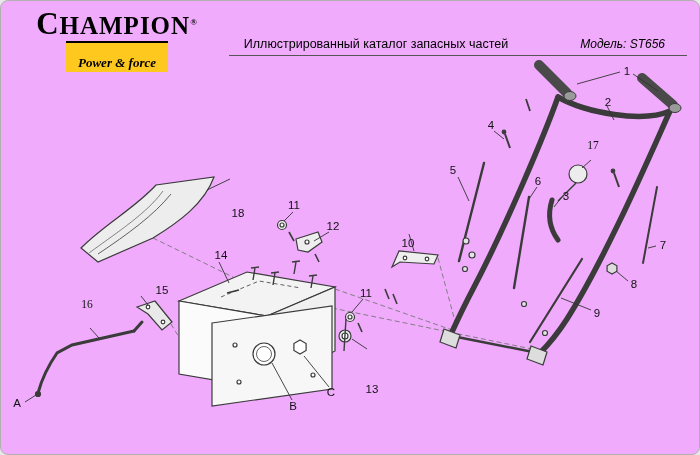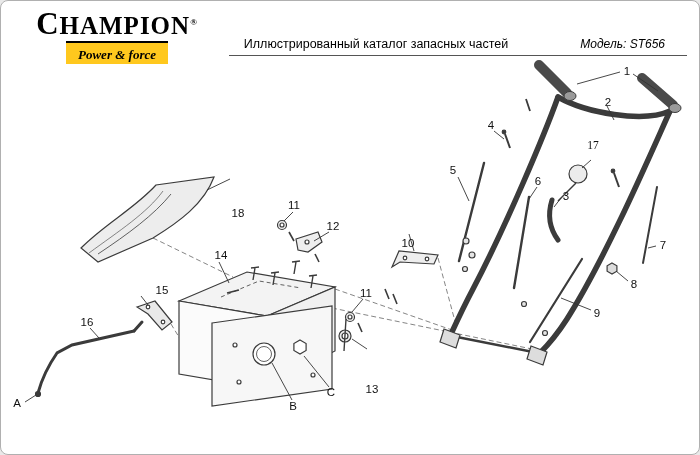--- a/index.html
+++ b/index.html
@@ -1,31 +1,31 @@
 <!DOCTYPE html>
 <html><head>
 <meta charset="utf-8">
 <style>
   html,body { margin:0; padding:0; background:#e9e9e9; }
   .page {
     position:relative; width:700px; height:455px; margin:0 auto;
-    background:#ffffff; border:1px solid #b0b0b0; border-radius:8px;
+    background:#f0abfc; border:1px solid #b0b0b0; border-radius:8px;
     box-sizing:border-box; overflow:hidden;
     font-family:"Liberation Sans", sans-serif; color:#000;
   }
   
   .logo { position:absolute; left:28px; top:7px; width:176px; text-align:center; }
   .brand {
     font-family:"Liberation Serif", serif; font-weight:bold;
     font-size:25px; line-height:1; letter-spacing:1px; color:#000;
   }
   .brand::first-letter { font-size:31px; }
   .brand sup { font-size:9px; font-weight:bold; }
   .tagline {
-    display:inline-block; margin-top:2px; padding:4px 12px 1px;
+    display:inline-block; margin-top:2px; padding:12px 12px 1px;
     font-family:"Liberation Serif", serif; font-style:italic; font-weight:bold;
     font-size:13px; color:#000; background:#ffc81e; border-top:2px solid #000;
   }
   .title { position:absolute; left:220px; top:36px; width:310px; text-align:center; font-size:12.5px; }
   .model { position:absolute; right:34px; top:36px; font-size:12px;font-style:italic; }
   .rule  { position:absolute; left:228px; right:12px; top:54px; height:1px; background:#555; }
   
   .diagram, .diagram svg, .labels-layer { position:absolute; left:0; top:0; width:700px; height:455px; }
   .labels-layer { pointer-events:none; }
   .part-label {
@@ -210,21 +210,21 @@
         <span class="part-label" style="left: 237px; top: 170px; margin-top: 42px;">18</span>
         <span class="part-label" style="left: 293px; top: 204px;">11</span>
         <span class="part-label" style="left: 332px; top: 225px;">12</span>
         <span class="part-label" style="left: 407px; top: 226px; margin-top: 16px;">10</span>
         <span class="part-label" style="left: 662px; top: 244px;">7</span>
         <span class="part-label" style="left: 220px; top: 254px;">14</span>
         <span class="part-label" style="left: 633px; top: 283px;">8</span>
         <span class="part-label" style="left: 137px; top: 289px; margin-left: 24px;">15</span>
         <span class="part-label" style="left: 365px; top: 292px;">11</span>
         <span class="part-label" style="left: 596px; top: 312px;">9</span>
-        <span class="part-label" style="left: 86px; top: 321px;">16</span>
+        <span class="part-label" style="left: 86px; top: 303px; font-family: Liberation Serif, serif;">16</span>
         <span class="part-label" style="left: 371px; top: 351px; margin-top: 37px;">13</span>
         <span class="part-label" style="left: 16px; top: 402px;">A</span>
         <span class="part-label" style="left: 292px; top: 405px;">B</span>
         <span class="part-label" style="left: 330px; top: 391px;">C</span>
       </div>
   </div>
 
 </div>
 
 </body></html>

